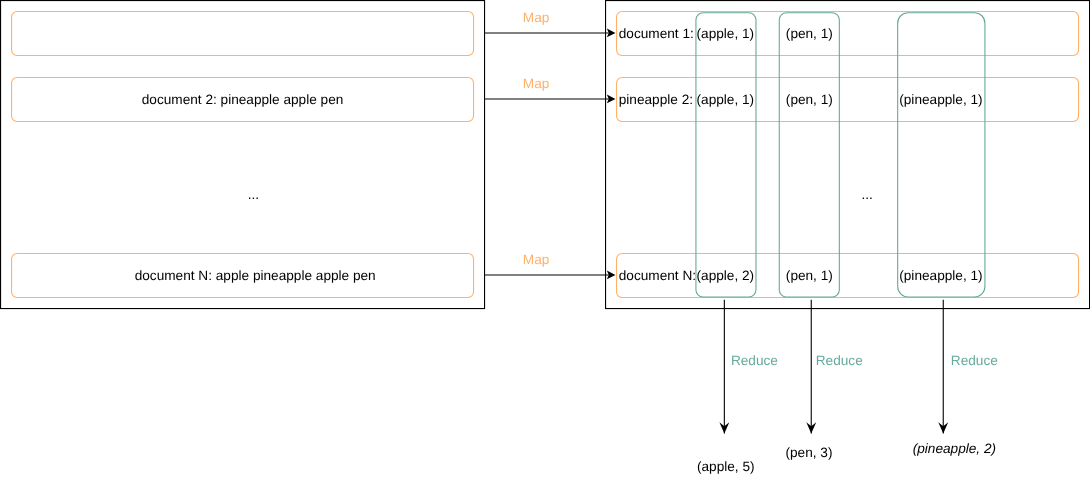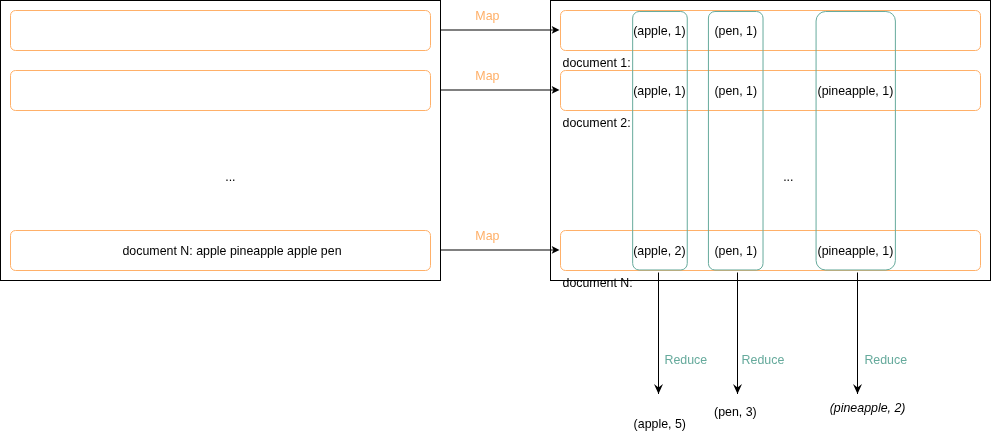--- a/index.html
+++ b/index.html
@@ -5,21 +5,21 @@
 <style>
   html,body{margin:0;padding:0;background:#ffffff;}
   body{width:991px;height:440px;position:relative;overflow:hidden;
        font-family:"Liberation Sans",sans-serif;color:#000000;
        }
   .stage{position:absolute;left:0;top:0;width:991px;height:440px;background:#ffffff;}
   svg.layer{position:absolute;left:0;top:0;width:991px;height:440px;overflow:visible;}
   .tx{position:absolute;white-space:nowrap;line-height:1;font-size:12.4px;
       letter-spacing:0px;}
   .ctr{transform:translate(-50%,-50%);}
-  .lft{transform:translate(0,-50%);margin-top:32px;}
+  .lft{transform:translate(0,-50%);}
 </style>
 </head>
 <body>
 
 <div class="stage">
 
   <svg class="layer" viewBox="0 0 991 440">
 
     <line x1="441" y1="30" x2="553.5" y2="30" stroke="#808080" stroke-width="2"></line>
     <line x1="441" y1="90" x2="553.5" y2="90" stroke="#808080" stroke-width="2"></line>
@@ -48,29 +48,30 @@
     <path d="M 559.5 30 L 551.7 26.0 L 553.4 30 L 551.7 33.8 Z" fill="#000000"></path>
     <path d="M 559.5 90 L 551.7 86.0 L 553.4 90 L 551.7 93.8 Z" fill="#000000"></path>
     <path d="M 559.5 250 L 551.7 246.0 L 553.4 250 L 551.7 253.8 Z" fill="#000000"></path>
 
     <path d="M 658.5 394 L 654.0 383.9 L 658.5 387.4 L 663.0 383.9 Z" fill="#000000"></path>
     <path d="M 737.5 394 L 733.0 383.9 L 737.5 387.4 L 742.0 383.9 Z" fill="#000000"></path>
     <path d="M 857.5 394 L 853.0 383.9 L 857.5 387.4 L 862.0 383.9 Z" fill="#000000"></path>
 
   </svg>
 
+  <div class="tx ctr" style="left:220.5px;top:91px;">document 2: pineapple apple pen</div>
   <div class="tx ctr" style="left:220.5px;top:251px;padding-left:23px;">document N: apple pineapple apple pen</div>
   <div class="tx ctr" style="left:230.4px;top:177px;">...</div>
 
   <div class="tx ctr" style="left:487.4px;top:16px;color:#ffb069;">Map</div>
   <div class="tx ctr" style="left:487.4px;top:76px;color:#ffb069;">Map</div>
   <div class="tx ctr" style="left:487.4px;top:236px;color:#ffb069;">Map</div>
 
   <div class="tx lft" style="left:562.5px;top:31px;">document 1:</div>
-  <div class="tx lft" style="left:562.5px;top:91px;">document 2:</div>
+  <div class="tx lft" style="left:562.5px;top:91px;">pineapple 2:</div>
   <div class="tx lft" style="left:562.5px;top:251px;">document N:</div>
 
   <div class="tx ctr" style="left:659.4px;top:31px;">(apple, 1)</div>
   <div class="tx ctr" style="left:735.75px;top:31px;">(pen, 1)</div>
   <div class="tx ctr" style="left:855.4px;top:31px;"></div>
 
   <div class="tx ctr" style="left:659.4px;top:91px;">(apple, 1)</div>
   <div class="tx ctr" style="left:735.75px;top:91px;">(pen, 1)</div>
   <div class="tx ctr" style="left:855.4px;top:91px;">(pineapple, 1)</div>
 

